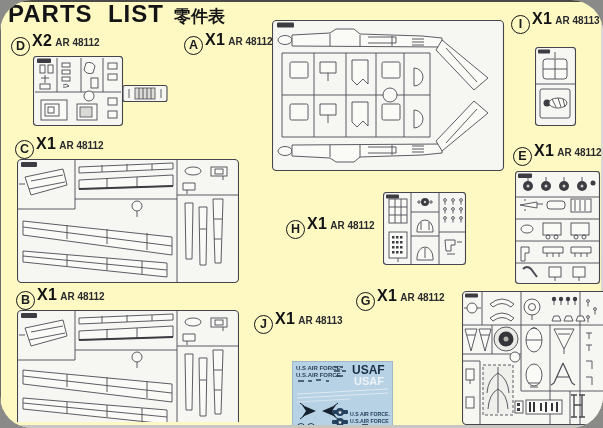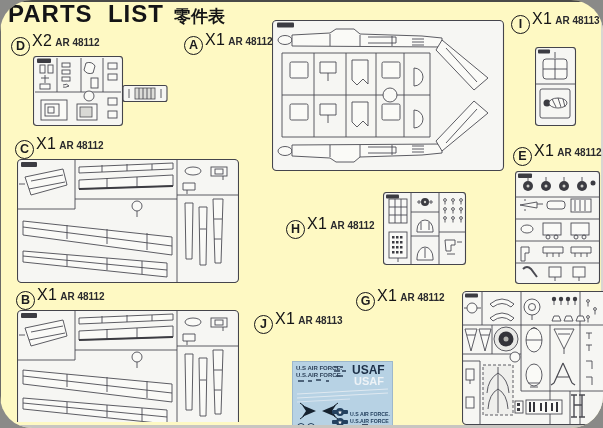--- a/index.html
+++ b/index.html
@@ -11,21 +11,21 @@
   .edge-right{position:absolute;right:0;top:0;width:2px;height:428px;background:#d8d6d2;}
 
   .title{position:absolute;left:8px;top:0;display:flex;align-items:baseline;gap:10px;}
   .title .en{font-size:24px;font-weight:800;letter-spacing:1px;color:#141416;white-space:pre;}
   .title .zh{font-size:17px;font-weight:700;color:#141416;}
 
   .label{position:absolute;display:flex;align-items:baseline;white-space:nowrap;z-index:5;}
   .circ{display:inline-flex;align-items:center;justify-content:center;width:17px;height:17px;
         border:1.8px solid #17171a;border-radius:50%;font-size:12.5px;font-weight:700;
         transform:translateY(4px);background:transparent;}
-  .qty{font-size:16px;font-weight:400;margin-left:2px;letter-spacing:.3px;color:#141416;}
+  .qty{font-size:16px;font-weight:700;margin-left:2px;letter-spacing:.3px;color:#141416;}
   .code{font-size:10px;font-weight:700;margin-left:3px;color:#2a2a2e;}
 
   .sprue{position:absolute;}
   .sprue svg{display:block;}
   .s-line{stroke:#4b4b52;fill:none;stroke-width:.9;}
   .s-fill{stroke:#4b4b52;fill:#fafaf7;stroke-width:.9;}
   .s-dark{fill:#3c3c42;stroke:none;}
   .s-frame{stroke:#45454c;fill:#f6f6f3;stroke-width:1.1;}
   .decal text{font-family:"Liberation Sans",sans-serif;}
 </style>

